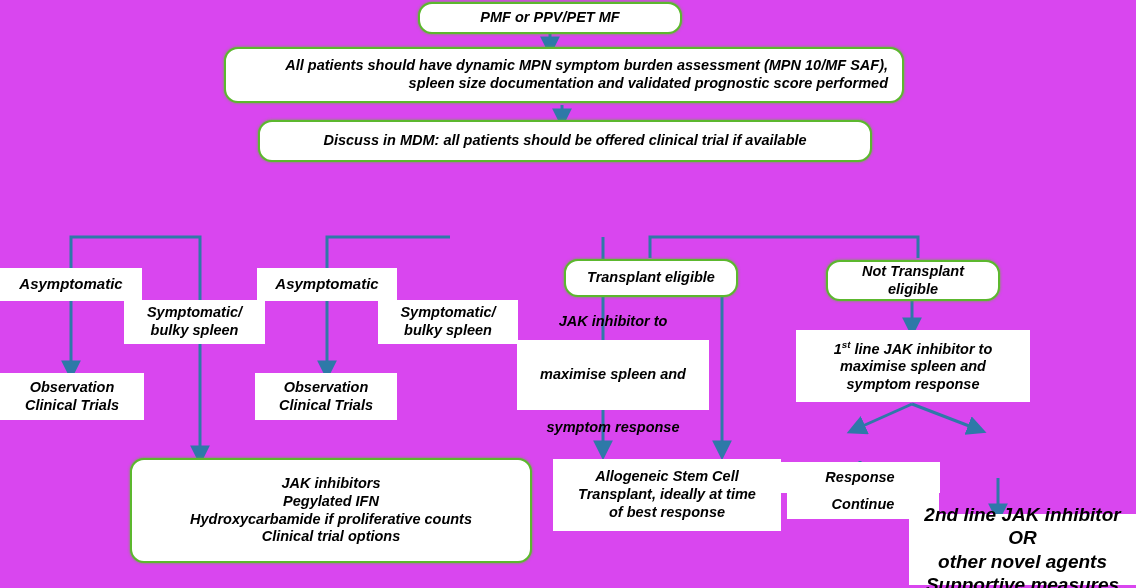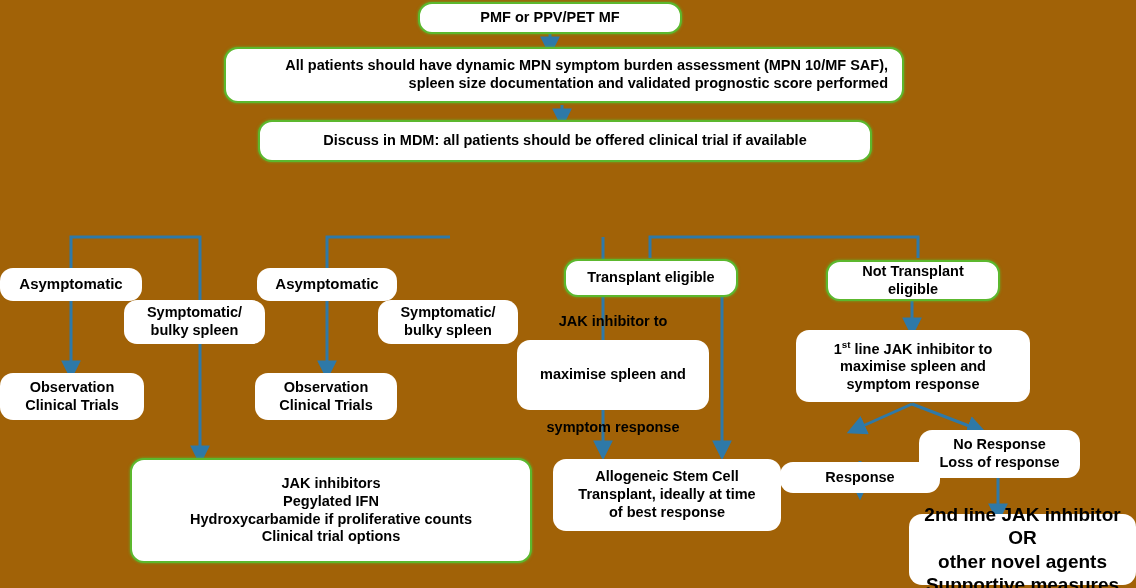--- a/index.html
+++ b/index.html
@@ -4,37 +4,37 @@
 <style>
   html, body {
     margin: 0;
     padding: 0;
     background: #000000;
   }
   #canvas {
     position: relative;
     width: 1136px;
     height: 588px;
-    background: #a16207;
+    background: #d946ef;
     font-family: "Liberation Sans", sans-serif;
     overflow: hidden;
+    font-style: italic;
   }
   .node {
     position: absolute;
     background: #ffffff;
     color: #000000;
     font-weight: bold;
     display: flex;
     align-items: center;
     justify-content: center;
     text-align: center;
     line-height: 1.22;
     box-sizing: border-box;
     z-index: 5;
-    border-radius: 13px;
   }
   .rounded {
     border: 2px solid #5cb82e;
     border-radius: 14px;
     box-shadow: 0 0 3px rgba(92,184,46,0.9);
   }
   .plain {
     border: 0;
   }
   svg#wires {
@@ -159,25 +159,24 @@
       <span>1</span><span class="sup">st</span><span> line JAK inhibitor to</span>
     </span>
     <span>maximise spleen and</span>
     <span>symptom response</span>
   </div>
 
   <div class="node plain" style="left:780px; top:430px; width:160px; height:31px; font-size:14.5px;margin-top:32px;">
     <span>Response</span>
   </div>
 
-  <div class="node plain" style="left:919px; top:430px; width:161px; height:48px; font-size:14.5px; flex-direction:column;">
-    <span>No Response</span>
-    <span>Loss of response</span>
+
+  <div class="node plain" style="left:787px; top:491px; width:152px; height:28px; font-size:14.5px;">
+    <span>Continue</span>
   </div>
-
 
   <div class="node plain" style="left:909px; top:514px; width:227px; height:71px; font-size:19px; flex-direction:column;">
     <span>2nd line JAK inhibitor OR</span>
     <span>other novel agents</span>
     <span>Supportive measures</span>
   </div>
 
 </div>
 
 </body></html>

